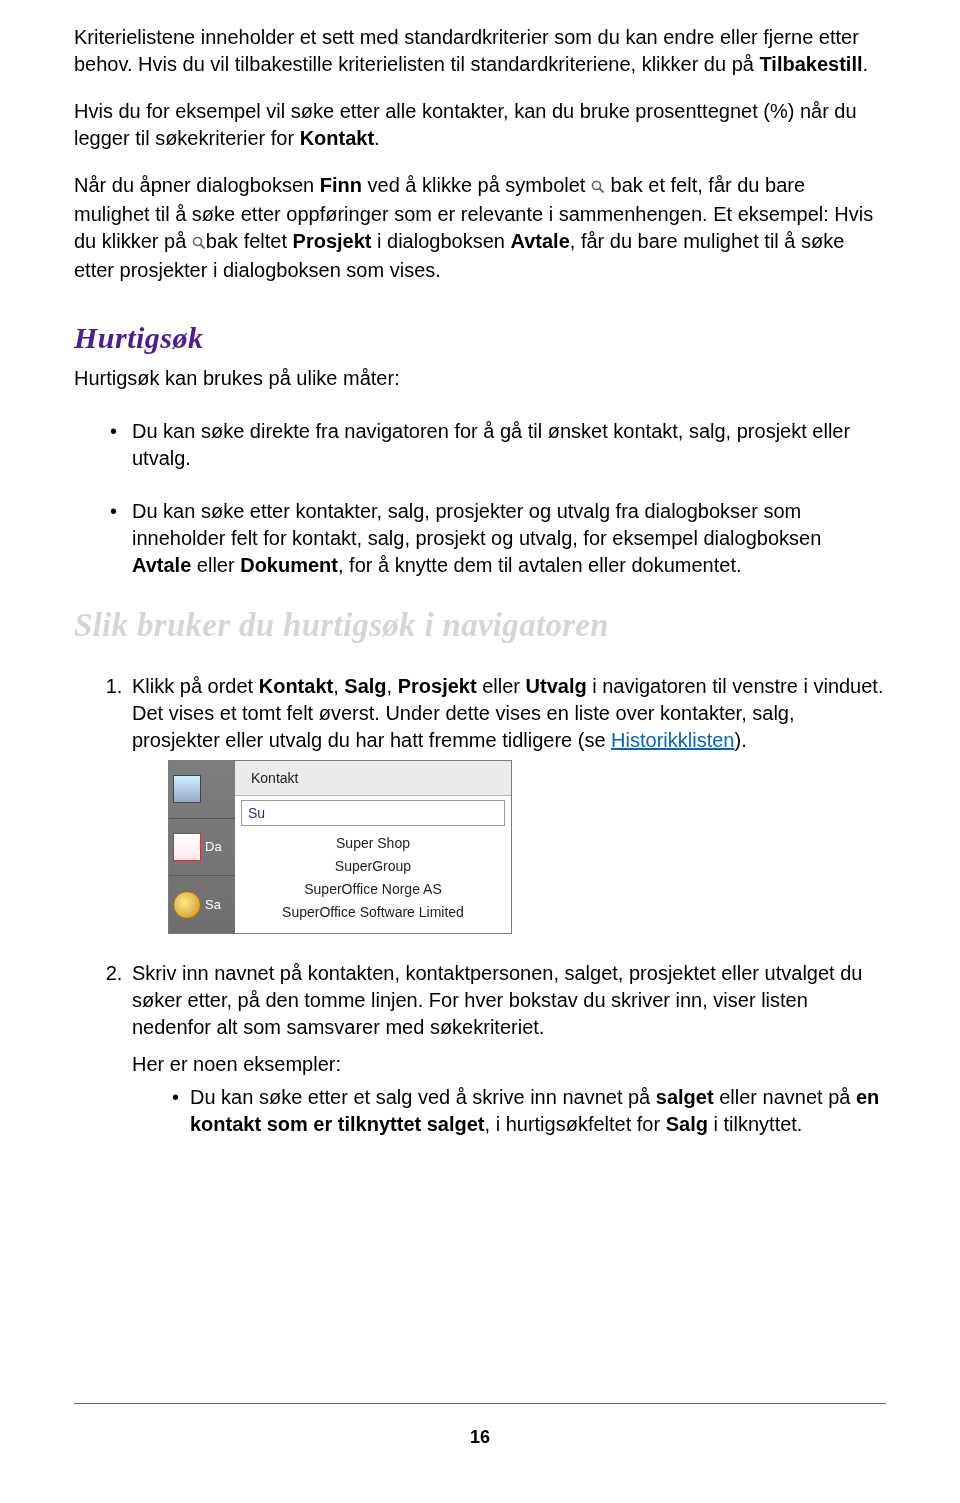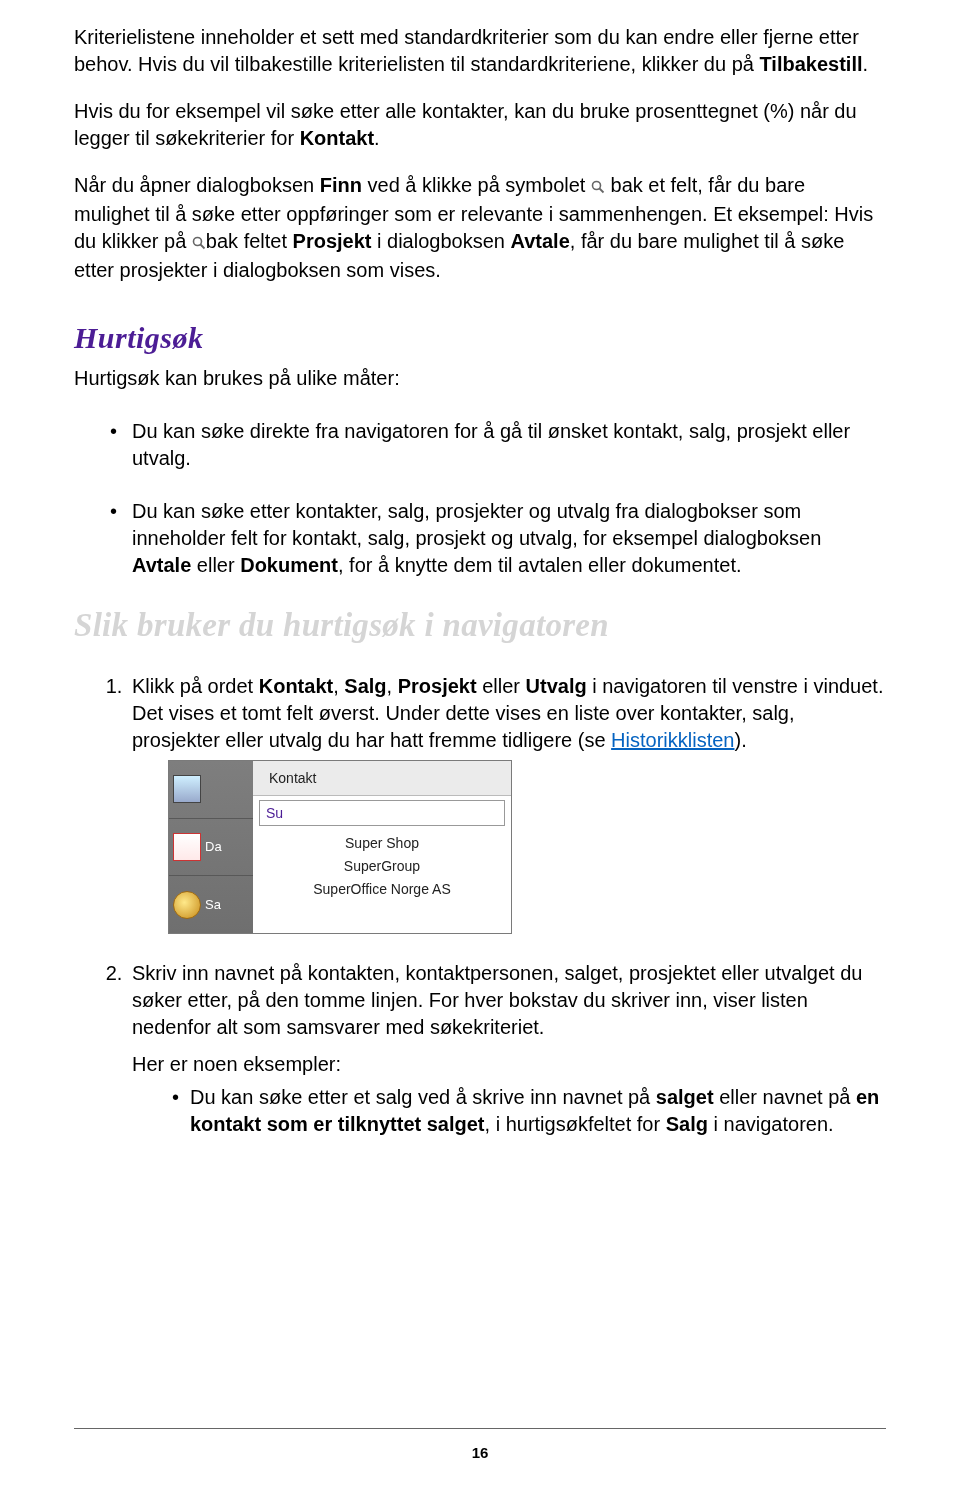--- a/index.html
+++ b/index.html
@@ -64,21 +64,21 @@
   .ui-mock {
     width: 342px;
     height: 172px;
     border: 1px solid #7a7a7a;
     margin: 6px 0 14px 36px;
     display: flex;
     background: #fff;
     font-size: 14px;
   }
   .ui-left {
-    width: 84px;
+    width: 66px;
     background: linear-gradient(#7e7e7e,#6f6f6f);
     display: flex;
     flex-direction: column;
   }
   .ui-left .row {
     flex: 1 1 auto;
     height: 42px;
     display: flex;
     align-items: center;
     justify-content: flex-start;
@@ -129,28 +129,28 @@
     background: #fff;
     padding: 2px 0;
   }
   .ui-right .list div {
     padding: 2px 16px;
     color: #222;
     text-align: center;
   }
   .foot-line {
     position: absolute;
-    bottom: 40px;
+    bottom: 54px;
     left: 74px;
     right: 74px;
     border-top: 1px solid #666;
     text-align: center;
-    padding-top: 14px;
+    padding-top: 21px;
     font-weight: bold;
-    font-size: 15px;
+    font-size: 18px;
   }
 </style>
 </head>
 <body>
 
 <div class="page">
 
   <p>
     <span>Kriterielistene inneholder et sett med standardkriterier som du kan endre eller fjerne etter behov. Hvis du vil tilbakestille kriterielisten til standardkriteriene, klikker du på </span><span class="b">Tilbakestill</span><span>.</span>
   </p>
@@ -199,31 +199,32 @@
         </div>
         <div class="ui-right">
           <div class="top">Kontakt</div>
           <div class="input">
               <span>Su</span>
             </div>
           <div class="list">
             <div>Super Shop</div>
             <div>SuperGroup</div>
             <div>SuperOffice Norge AS</div>
+            <div>SuperOffice Software Limited</div>
           </div>
         </div>
       </div>
     </li>
 
     <li>
       <span>Skriv inn navnet på kontakten, kontaktpersonen, salget, prosjektet eller utvalget du søker etter, på den tomme linjen. For hver bokstav du skriver inn, viser listen nedenfor alt som samsvarer med søkekriteriet.</span>
       <p style="margin:10px 0 6px 0">Her er noen eksempler:</p>
       <ul class="inner">
         <li>
-          <span>Du kan søke etter et salg ved å skrive inn navnet på </span><span class="b">salget</span><span> eller navnet på </span><span class="b">en kontakt som er tilknyttet salget</span><span>, i hurtigsøkfeltet for </span><span class="b">Salg</span><span> i navigatoren.</span>
+          <span>Du kan søke etter et salg ved å skrive inn navnet på </span><span class="b">salget</span><span> eller navnet på </span><span class="b">en kontakt som er tilknyttet salget</span><span>, i hurtigsøkfeltet for </span><span class="b">Salg</span><span> i tilknyttet.</span>
         </li>
       </ul>
     </li>
   </ol>
 
   <div class="foot-line">
     <span>16</span>
   </div>
 </div>
 

